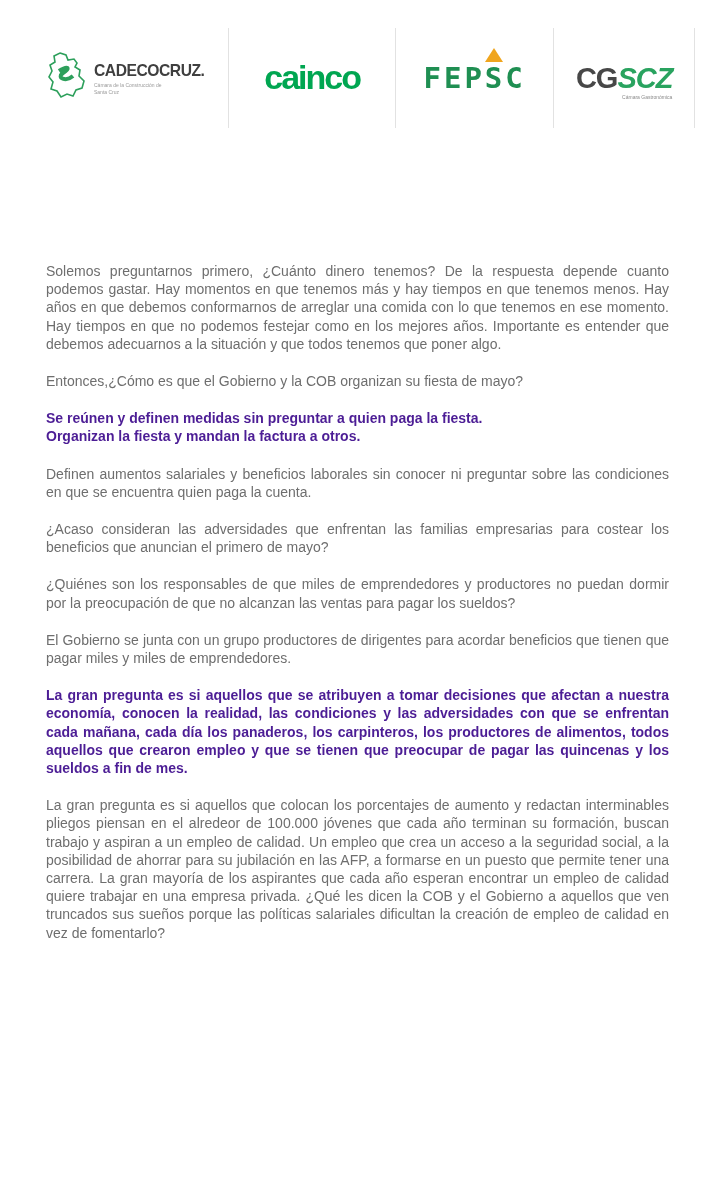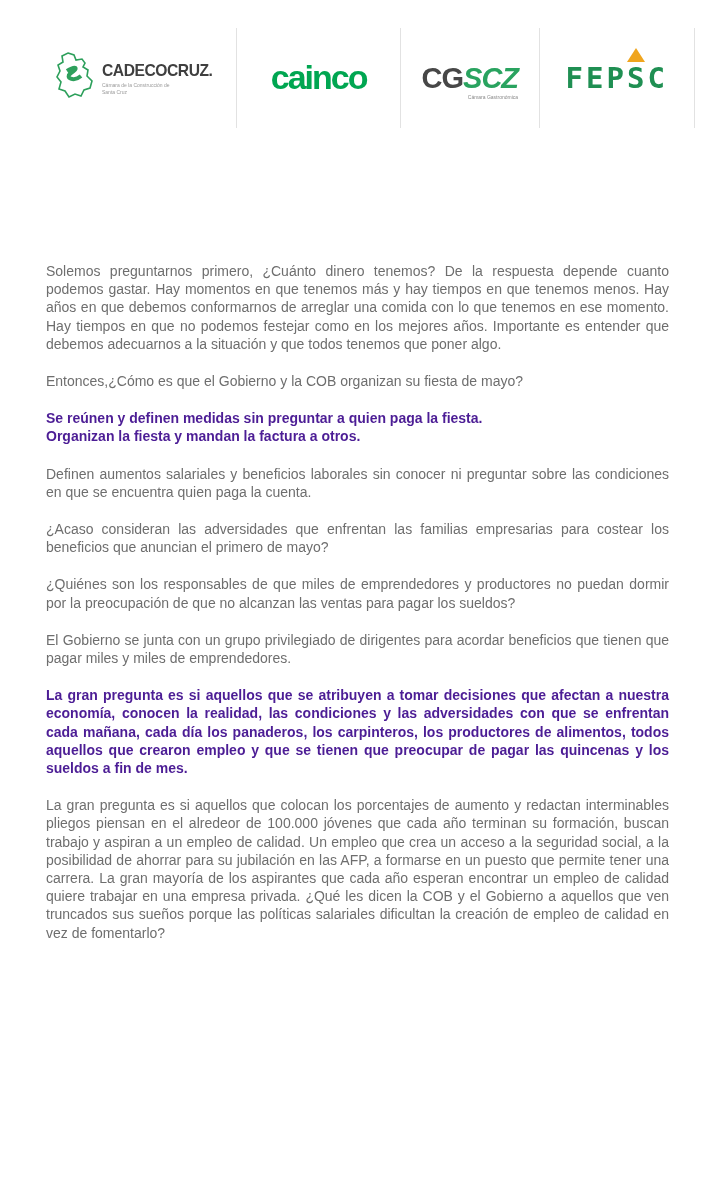--- a/index.html
+++ b/index.html
@@ -14,21 +14,21 @@
     font-family: "Liberation Sans", sans-serif;
     overflow: hidden;
   }
 
   
   .logo-strip {
     margin-top: 28px;
     height: 100px;
     display: flex;
     align-items: stretch;
-    padding-left: 40px;
+    padding-left: 32px;
     padding-right: 20px;
   }
   .logo-cell {
     display: flex;
     align-items: center;
     justify-content: center;
     border-right: 1px solid #e2e2e2;
     padding: 0 14px;
   }
   .cell-cadecocruz { width: 172px; }
@@ -136,40 +136,40 @@
         <span class="cadeco-title">CADECOCRUZ.</span>
         <span class="cadeco-tagline">Cámara de la Construcción de Santa Cruz</span>
       </span>
     </div>
   </div>
 
   <div class="logo-cell cell-cainco">
     <span class="cainco-wordmark">cainco</span>
   </div>
 
+  <div class="logo-cell cell-fepsc">
+    <span class="fepsc-wrap">
+      <span class="fepsc-triangle"></span>
+      <span class="fepsc-wordmark">FEPSC</span>
+    </span>
+  </div>
+
   <div class="logo-cell cell-cgscz">
     <span class="cgscz-wrap">
       <span class="cgscz-dark">CG</span><span class="cgscz-green">SCZ</span>
       <span class="cgscz-tagline">Cámara Gastronómica</span>
-    </span>
-  </div>
-
-  <div class="logo-cell cell-fepsc">
-    <span class="fepsc-wrap">
-      <span class="fepsc-triangle"></span>
-      <span class="fepsc-wordmark">FEPSC</span>
     </span>
   </div>
 
 </div>
 
 <div class="doc-body">
   <p class="para">Solemos preguntarnos primero, ¿Cuánto dinero tenemos? De la respuesta depende cuanto podemos gastar. Hay momentos en que tenemos más y hay tiempos en que tenemos menos. Hay años en que debemos conformarnos de arreglar una comida con lo que tenemos en ese momento. Hay tiempos en que no podemos festejar como en los mejores años. Importante es entender que debemos adecuarnos a la situación y que todos tenemos que poner algo.</p>
   <p class="para">Entonces,¿Cómo es que el Gobierno y la COB organizan su fiesta de mayo?</p>
   <p class="para highlight pre">Se reúnen y definen medidas sin preguntar a quien paga la fiesta.
 Organizan la fiesta y mandan la factura a otros.</p>
   <p class="para">Definen aumentos salariales y beneficios laborales sin conocer ni preguntar sobre las condiciones en que se encuentra quien paga la cuenta.</p>
   <p class="para">¿Acaso consideran las adversidades que enfrentan las familias empresarias para costear los beneficios que anuncian el primero de mayo?</p>
   <p class="para">¿Quiénes son los responsables de que miles de emprendedores y productores no puedan dormir por la preocupación de que no alcanzan las ventas para pagar los sueldos?</p>
-  <p class="para">El Gobierno se junta con un grupo privilegiado de dirigentes para acordar beneficios que tienen que pagar miles y miles de emprendedores.</p>
+  <p class="para">El Gobierno se junta con un grupo productores de dirigentes para acordar beneficios que tienen que pagar miles y miles de emprendedores.</p>
   <p class="para highlight">La gran pregunta es si aquellos que se atribuyen a tomar decisiones que afectan a nuestra economía, conocen la realidad, las condiciones y las adversidades con que se enfrentan cada mañana, cada día los panaderos, los carpinteros, los productores de alimentos, todos aquellos que crearon empleo y que se tienen que preocupar de pagar las quincenas y los sueldos a fin de mes.</p>
   <p class="para">La gran pregunta es si aquellos que colocan los porcentajes de aumento y redactan interminables pliegos piensan en el alredeor de 100.000 jóvenes que cada año terminan su formación, buscan trabajo y aspiran a un empleo de calidad. Un empleo que crea un acceso a la seguridad social, a la posibilidad de ahorrar para su jubilación en las AFP, a formarse en un puesto que permite tener una carrera. La gran mayoría de los aspirantes que cada año esperan encontrar un empleo de calidad quiere trabajar en una empresa privada. ¿Qué les dicen la COB y el Gobierno a aquellos que ven truncados sus sueños porque las políticas salariales dificultan la creación de empleo de calidad en vez de fomentarlo?</p>
 </div>
 
 </body></html>

